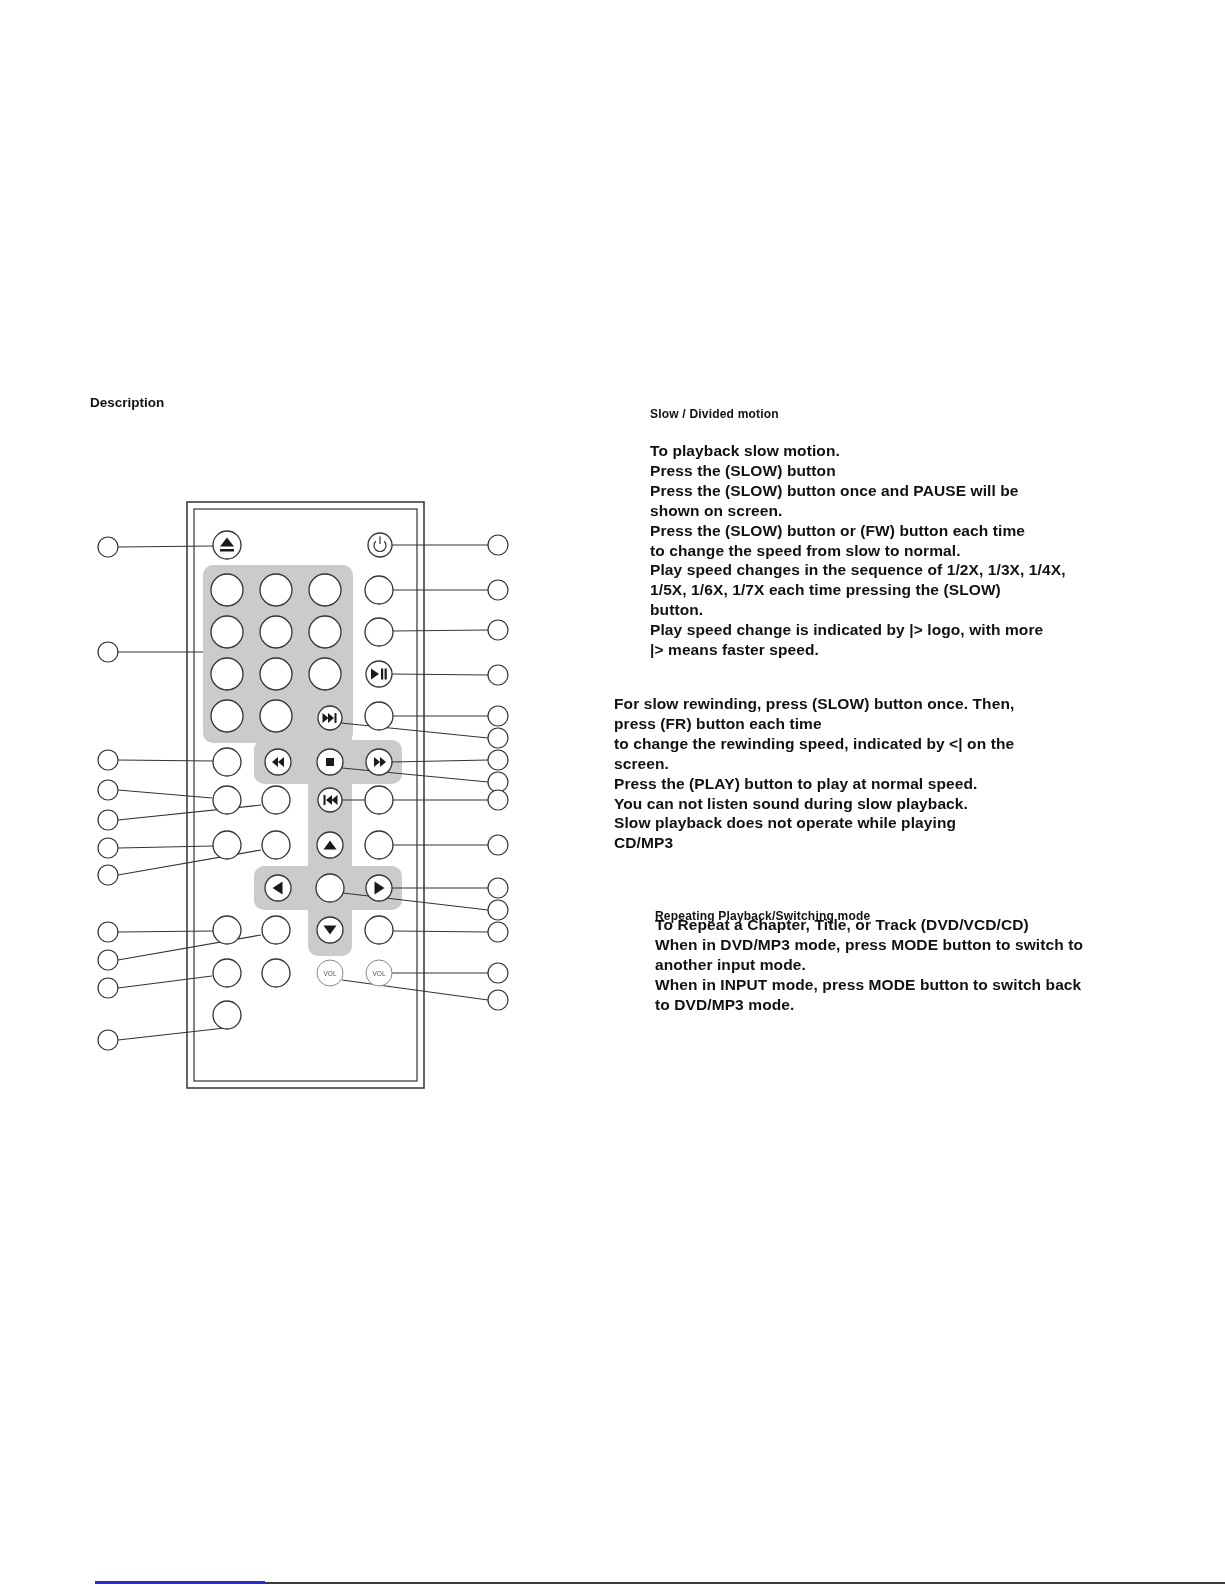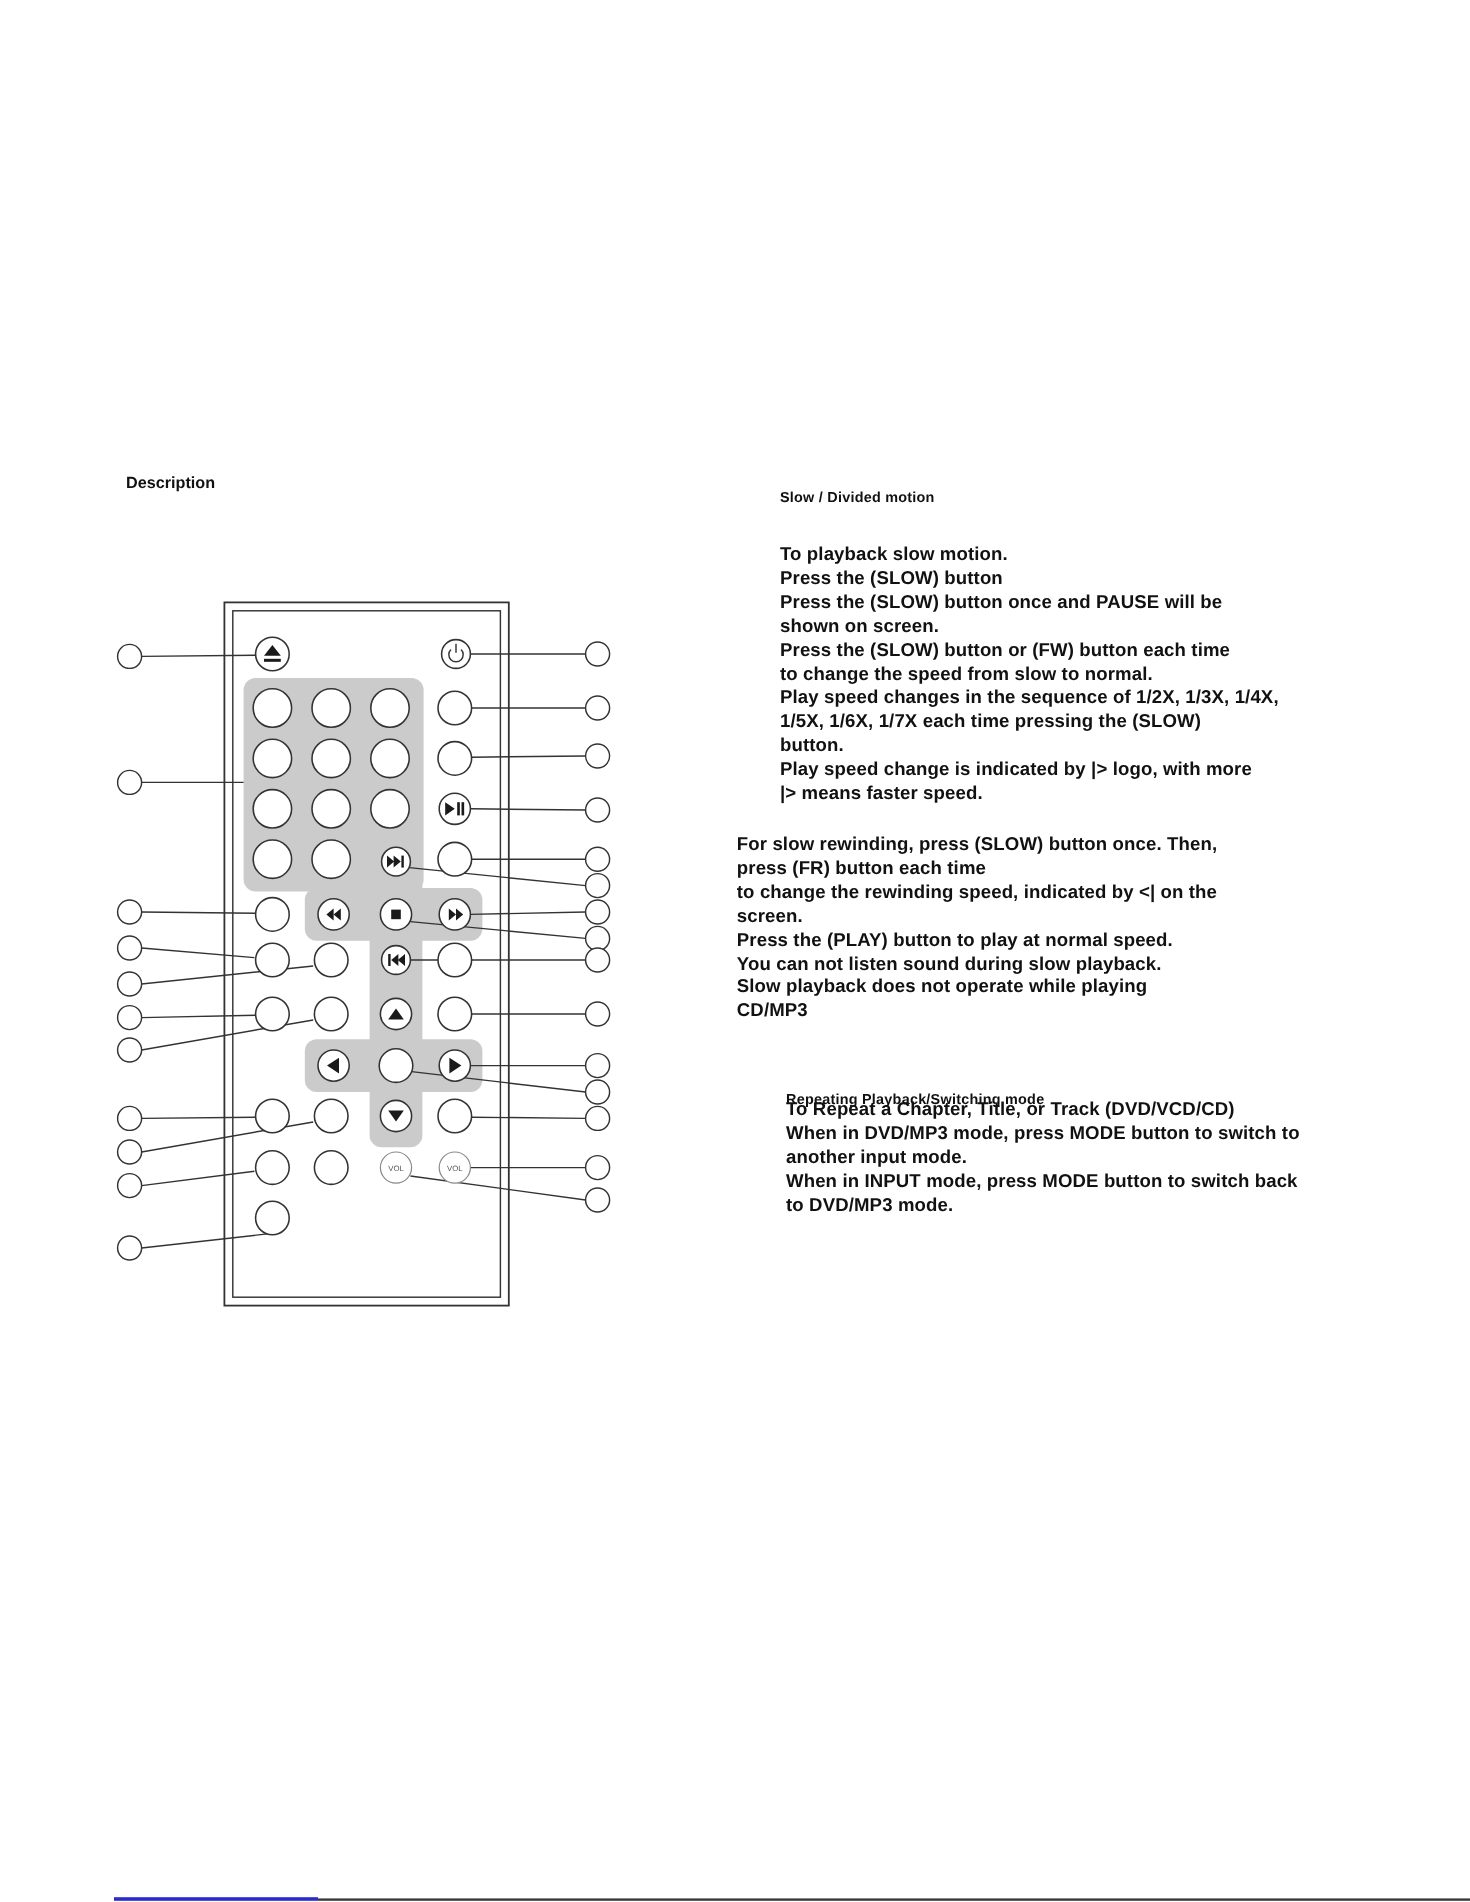--- a/index.html
+++ b/index.html
@@ -23,21 +23,21 @@
   svg .btn-lt { fill:#ffffff; stroke:#8a8a8a; stroke-width:1; }
   svg .callout { fill:#ffffff; stroke:#333; stroke-width:1.2; }
   svg .glyph { fill:#1a1a1a; stroke:none; }
   svg .frame { fill:#ffffff; stroke:#333; stroke-width:1.5; }
   svg .frame-in { fill:none; stroke:#333; stroke-width:1.2; }
   svg .vol-t { font-family:"Liberation Sans","DejaVu Sans",sans-serif; font-size:6.5px; fill:#555; }
 </style>
 </head>
 <body>
 
-<div class="abs desc-label" style="left:75px; top:395px;padding-left:30px;">Description</div>
+<div class="abs desc-label" style="left:60px; top:395px;padding-left:30px;">Description</div>
 
 <svg class="abs" style="left:85px; top:490px;" width="440" height="620" viewBox="85 490 440 620">
 
   <rect class="frame" x="187" y="502" width="237" height="586"></rect>
   <rect class="frame-in" x="194" y="509" width="223" height="572"></rect>
 
   <rect class="pad" x="203" y="565" width="150" height="178" rx="10"></rect>
   <rect class="pad" x="308" y="694" width="44" height="262" rx="10"></rect>
   <rect class="pad" x="254" y="740" width="148" height="44" rx="10"></rect>
   <rect class="pad" x="254" y="866" width="148" height="44" rx="10"></rect>
@@ -200,21 +200,21 @@
   <circle class="callout" cx="498" cy="845" r="10"></circle>
   <circle class="callout" cx="498" cy="888" r="10"></circle>
   <circle class="callout" cx="498" cy="910" r="10"></circle>
   <circle class="callout" cx="498" cy="932" r="10"></circle>
   <circle class="callout" cx="498" cy="973" r="10"></circle>
   <circle class="callout" cx="498" cy="1000" r="10"></circle>
 </svg>
 
 <div class="abs sec-head" style="left:650px; top:407px;">Slow / Divided motion</div>
 
-<div class="abs txt" style="left:650px; top:441px; width:500px;margin-top:12px;">To playback slow motion.
+<div class="abs txt" style="left:650px; top:441px; width:500px;">To playback slow motion.
 Press the (SLOW) button
 Press the (SLOW) button once and PAUSE will be
 shown on screen.
 Press the (SLOW) button or (FW) button each time
 to change the speed from slow to normal.
 Play speed changes in the sequence of 1/2X, 1/3X, 1/4X,
 1/5X, 1/6X, 1/7X each time pressing the (SLOW)
 button.
 Play speed change is indicated by |&gt; logo, with more
 |&gt; means faster speed.</div>

